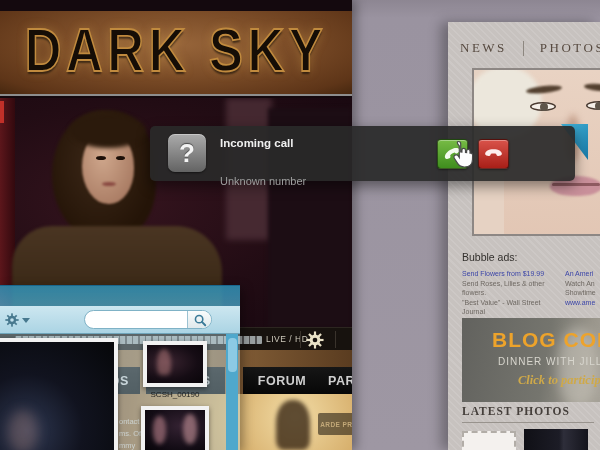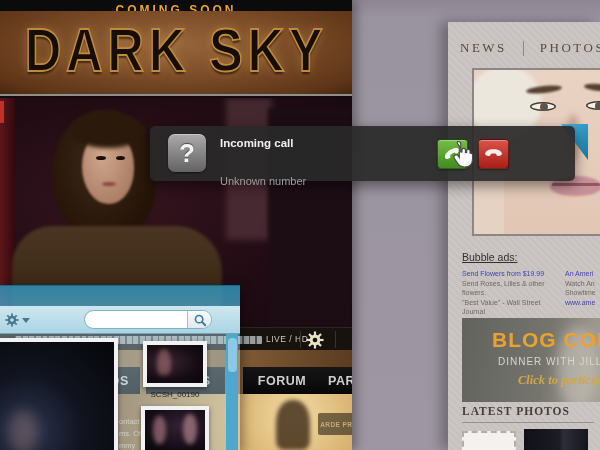--- a/index.html
+++ b/index.html
@@ -92,21 +92,21 @@
   .eyeR{position:absolute;left:112px;top:31px;width:26px;height:9px;border-radius:50%;
     background:#f4efe8;box-shadow:inset 0 0 0 1.5px #4a3a30;}
   .irisR{position:absolute;left:121px;top:32px;width:8px;height:8px;border-radius:50%;background:#5e554a;}
   .noseshadow{position:absolute;left:92px;top:44px;width:14px;height:48px;border-radius:50%;
     background:rgba(176,132,110,.55);filter:blur(3px);}
   .lips{position:absolute;left:76px;top:106px;width:52px;height:20px;border-radius:50% 50% 46% 46%;
     background:#c9909a;filter:blur(1px);}
   .lipline{position:absolute;left:78px;top:113px;width:48px;height:2.5px;border-radius:2px;
     background:#8e5a60;filter:blur(.5px);}
 
-  #ads-head{left:14px;top:229px;font-size:10.5px;color:#33302d;text-decoration:underline;}
+  #ads-head{left:14px;top:229px;font-size:10.5px;color:#33302d;}
   .ad{font-size:7px;line-height:9.5px;width:100px;}
   .ad .t,.ad .u{color:#3c46a8;}
   .ad .b{color:#6e6862;}
   #ad1{left:14px;top:247px;}
   #ad2{left:117px;top:247px;width:60px;}
   #blogbanner{left:14px;top:296px;width:150px;height:84px;overflow:hidden;
     background:linear-gradient(100deg,#62625e 0%,#75756e 55%,#9a968c 80%,#aaa69c 100%);}
   .bannerfig{position:absolute;left:96px;top:10px;width:40px;height:80px;border-radius:45%;
     background:rgba(210,206,196,.5);filter:blur(6px);}
   #blog-title{position:absolute;left:30px;top:10px;font-size:21px;font-weight:800;
@@ -189,23 +189,20 @@
   #cursor{left:450px;top:140px;width:24px;height:30px;z-index:9;}
 </style>
 </head>
 <body>
 
 <div id="screen">
 
   <div class="abs" id="desktop"></div>
 
   <div class="abs" id="darksite">
-    <div class="abs" id="coming-bar">
-      <span>COMING SOON</span>
-    </div>
     <div class="abs" id="banner">
       <div class="tx">DARK SKY</div>
     </div>
     <div class="abs" id="video">
       <div class="abs curtain"></div>
       <div class="abs redstrip"></div>
       <div class="abs wallpanel"></div>
       <div class="abs sidepanel"></div>
       <div class="abs hair"></div>
       <div class="abs face"></div>

